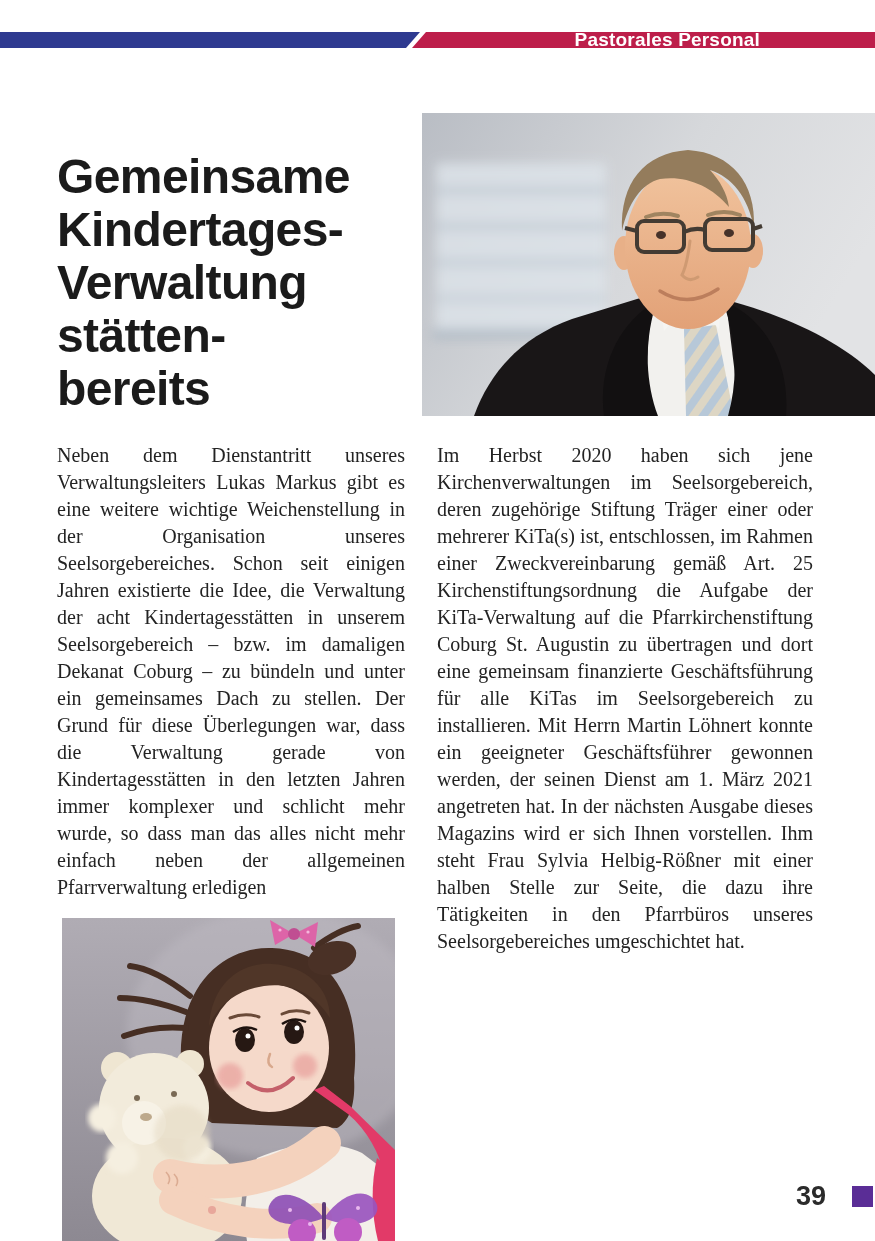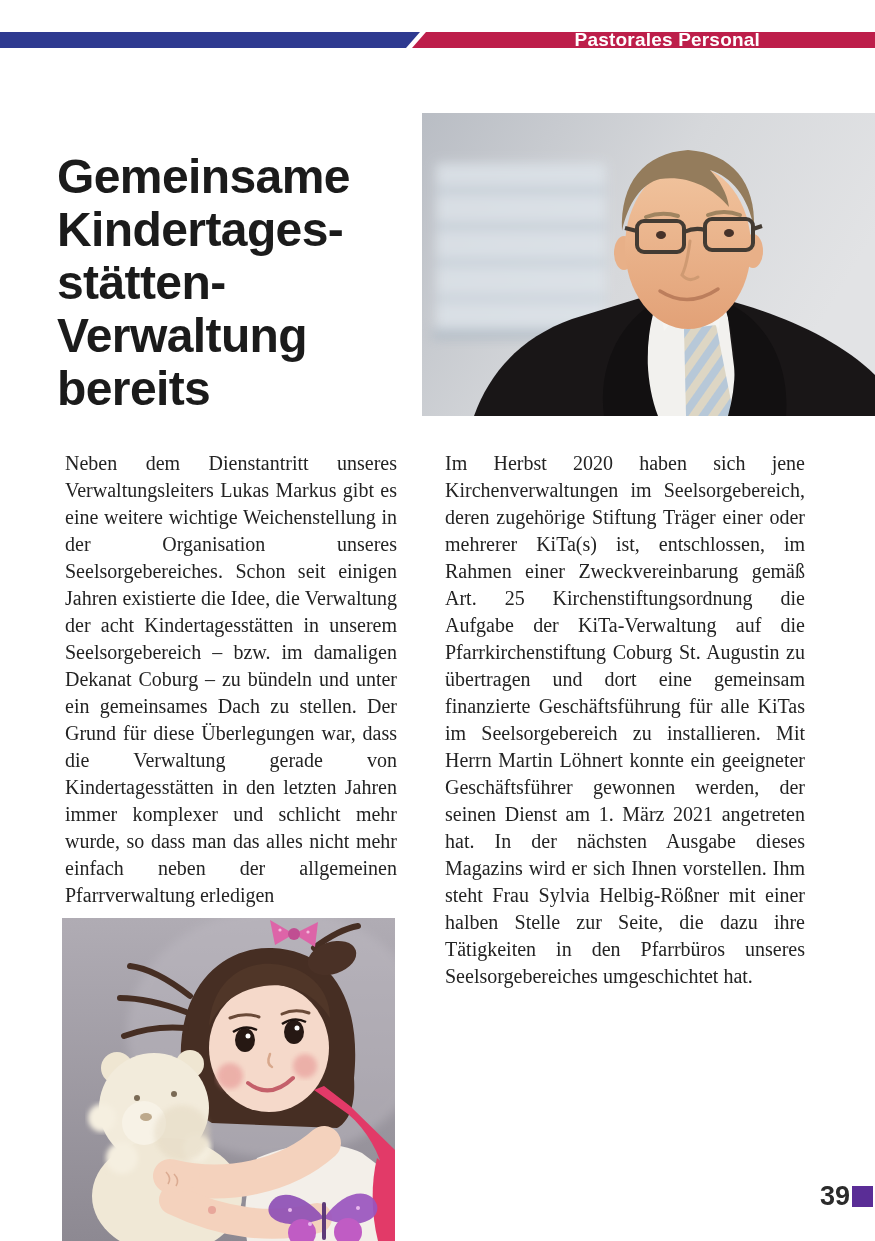--- a/index.html
+++ b/index.html
@@ -25,42 +25,42 @@
   .photo svg{display:block;width:100%;height:100%;}
   #portrait{left:422px;top:113px;width:453px;height:303px;}
   #childphoto{left:62px;top:918px;width:333px;height:323px;}
 
   
   .col{position:absolute;top:442px;font-family:"Liberation Serif",serif;
        font-size:20px;line-height:27px;color:#232323;text-align:justify;
        hyphens:auto;-webkit-hyphens:auto;}
   #col1{left:57px;width:348px;}
   #col2{left:437px;width:376px;}
-  .col p{margin:8px;}
-
-  
-  .footer{position:absolute;top:1183px;right:2px;display:flex;align-items:center;gap:2px;}
+  .col p{margin:0;}
+
+  
+  .footer{position:absolute;top:1183px;right:2px;display:flex;align-items:center;gap:26px;}
   .pagenum{font-weight:700;font-size:27px;color:#2b2b2b;line-height:27px;}
   .accent-square{width:21px;height:21px;background:#5a2d96;}
 </style>
 </head>
 <body>
 
 <div id="page">
 
   <div class="hbar hbar-blue"></div>
   <div class="hbar hbar-red">
     <span class="hbar-label">Pastorales Personal</span>
   </div>
 
   <div class="title">
     <div>Gemeinsame</div>
     <div>Kindertages-</div>
+    <div>Verwaltung</div>
     <div>stätten-</div>
-    <div>Verwaltung</div>
     <div>bereits</div>
   </div>
 
   <div id="portrait" class="photo" role="img" aria-label="Porträtfoto eines Mannes im Anzug mit Brille">
     <svg viewBox="0 0 453 303">
       <defs>
         <linearGradient id="pbg" x1="0" y1="0" x2="1" y2="0.4">
           <stop offset="0" stop-color="#b9bdc4"></stop>
             <stop offset="0.55" stop-color="#d6d8db"></stop>
             <stop offset="1" stop-color="#e2e3e5"></stop>

